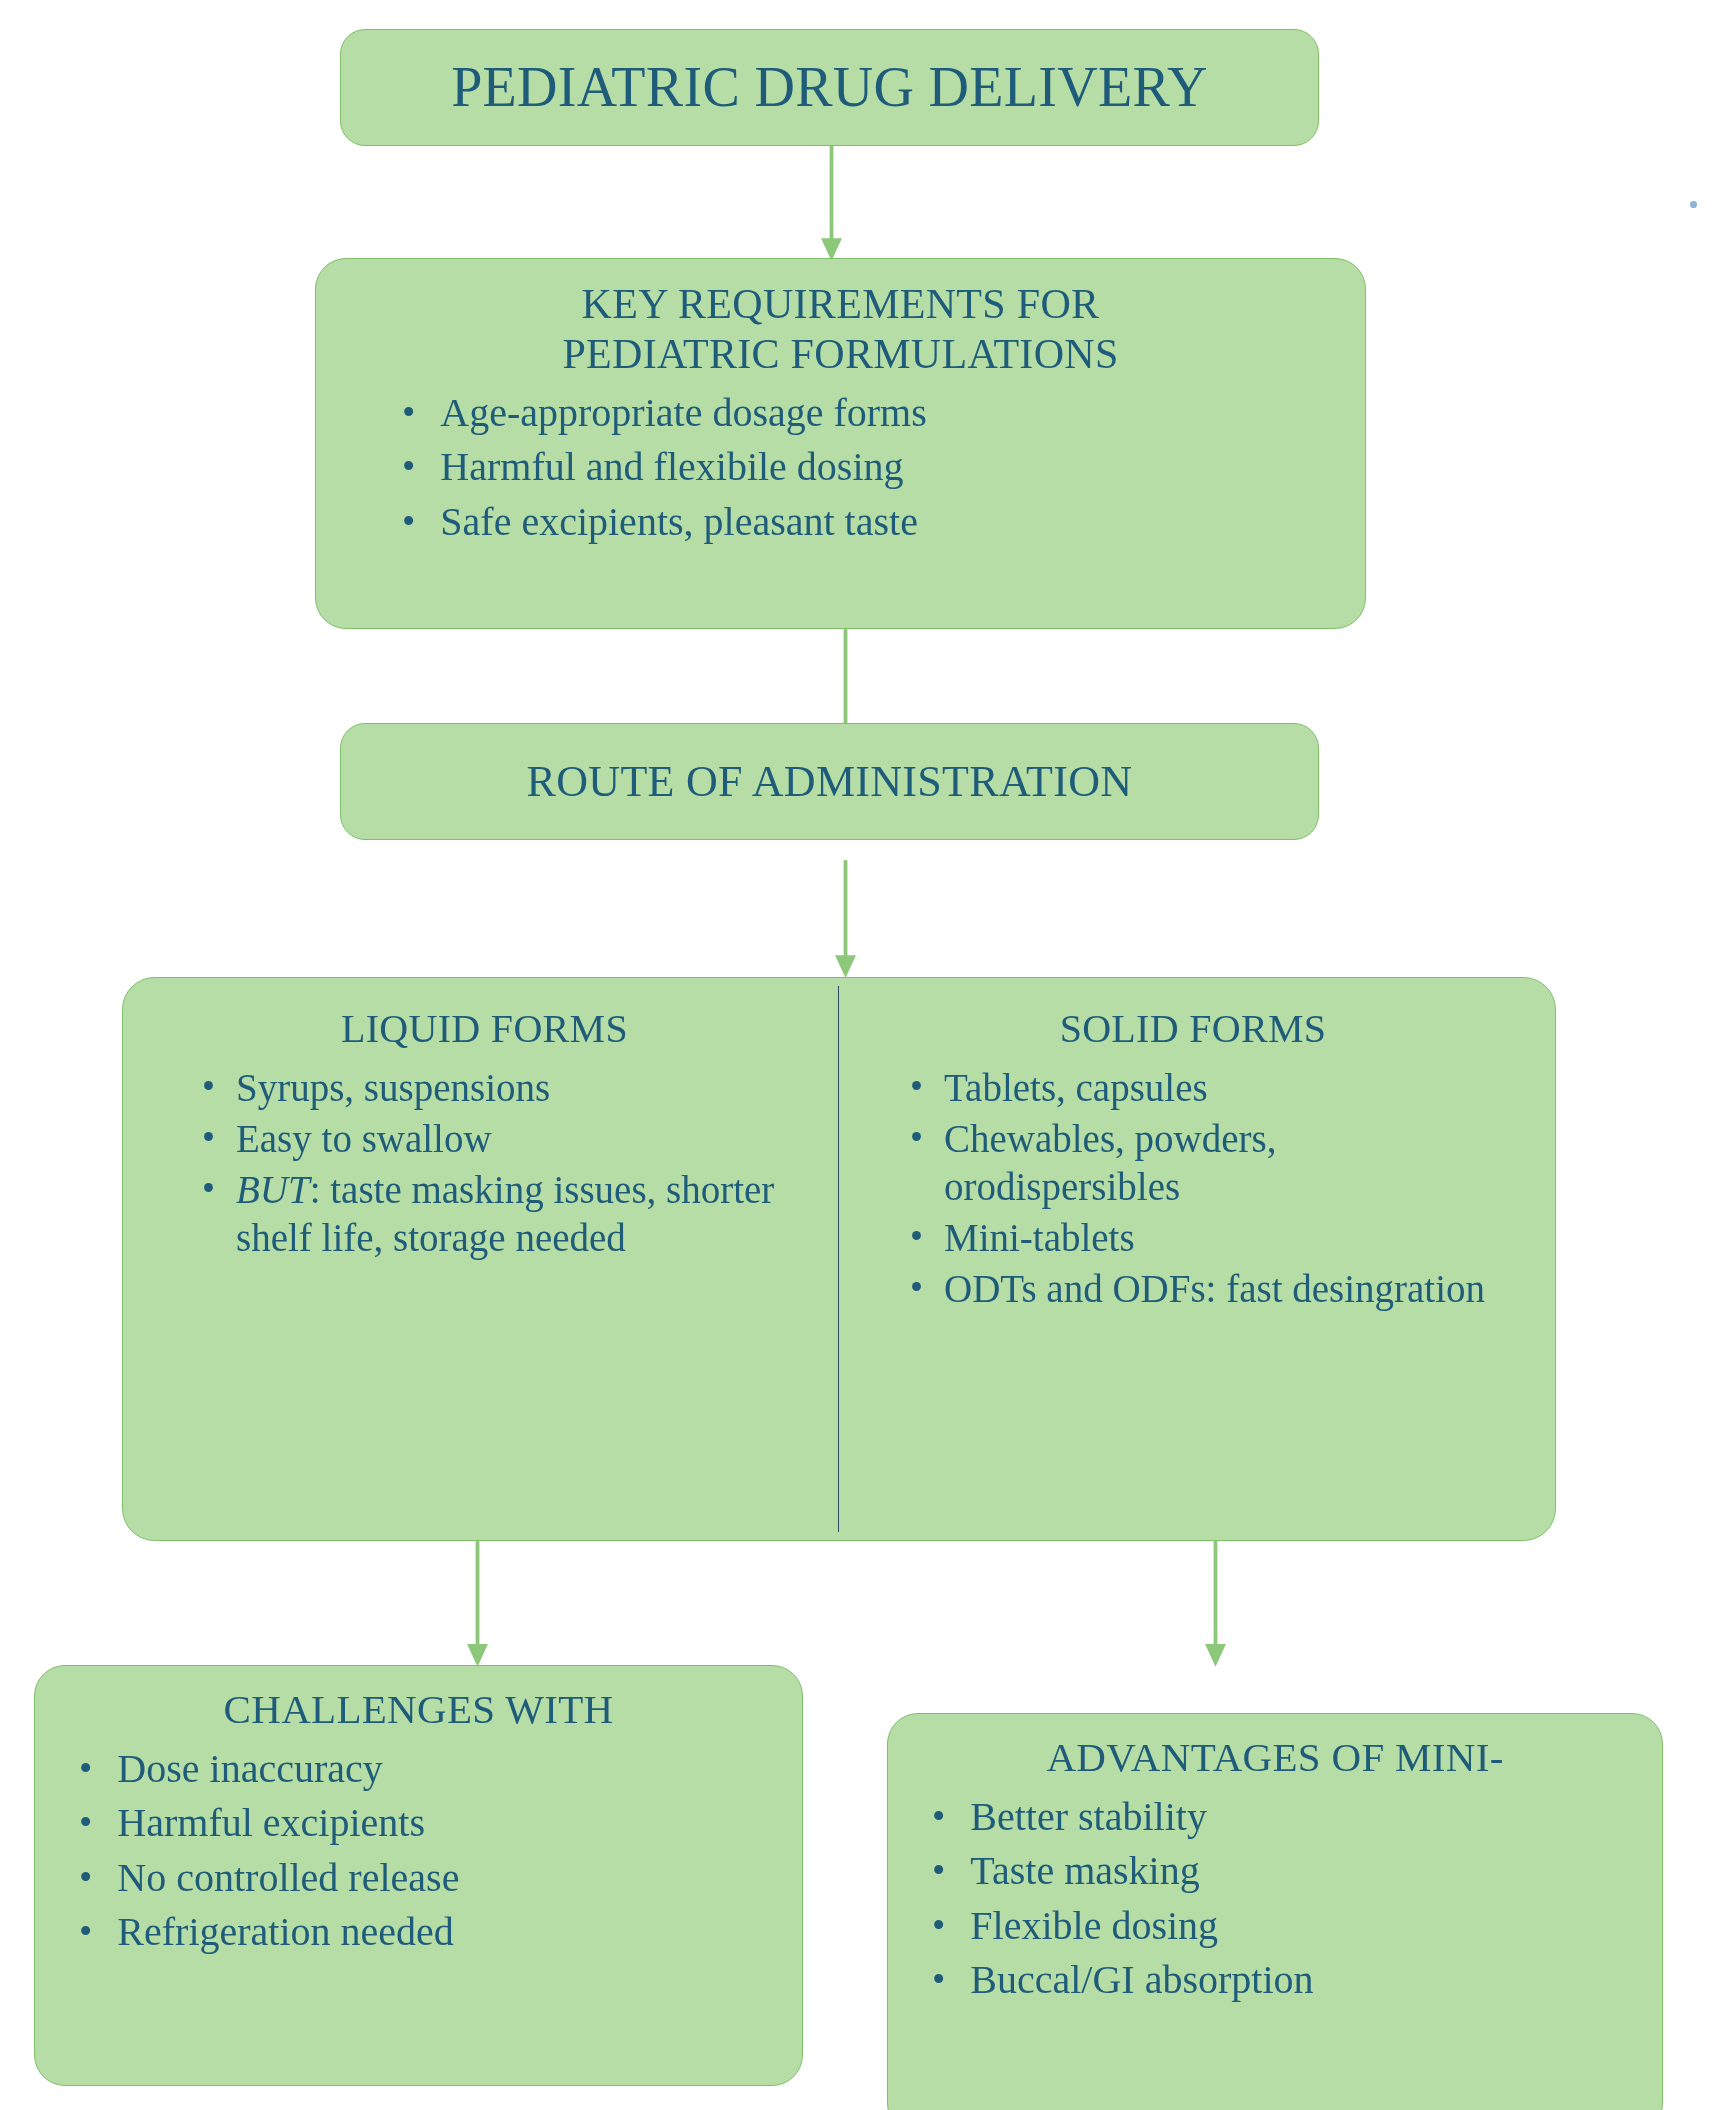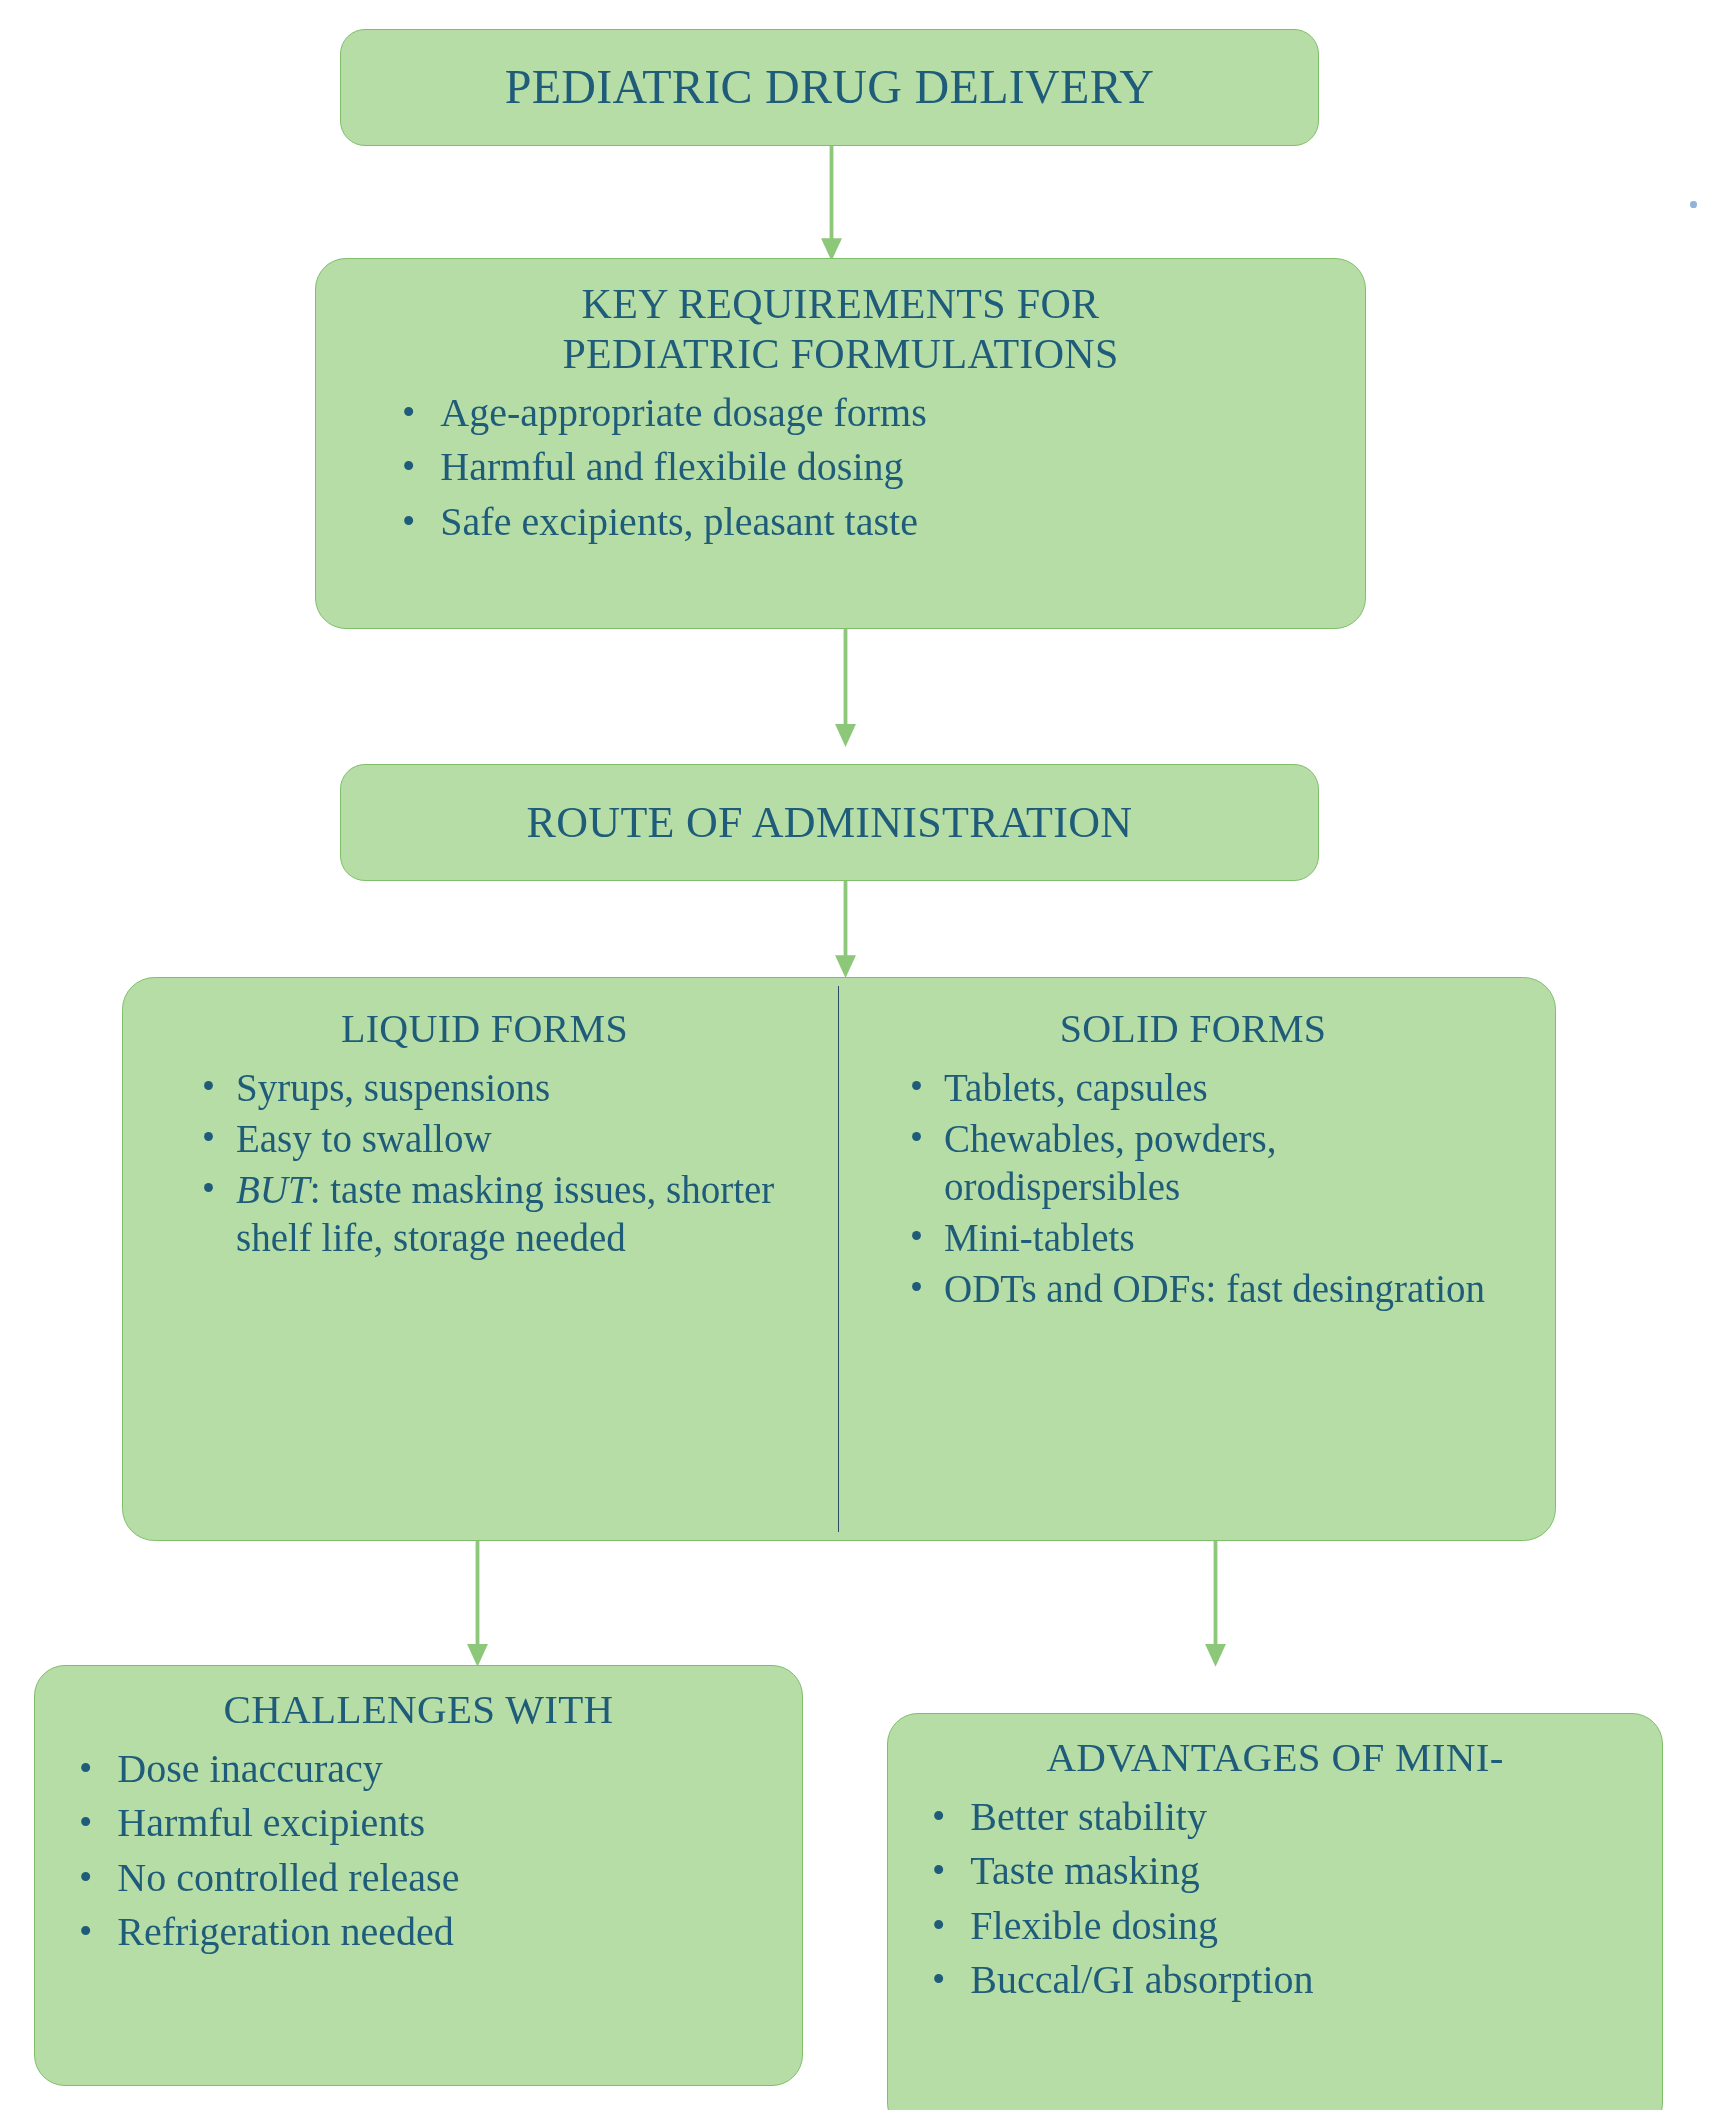--- a/index.html
+++ b/index.html
@@ -67,34 +67,34 @@
     flex: 1 1 auto;
   }
 
   
 
   #node-title-box {
     left: 340px; top: 29px; width: 979px; height: 117px;
     justify-content: center;
     border-radius: 25px;
   }
-  #node-title-box .node-title { font-size: 48px; }
+  #node-title-box .node-title { font-size: 56px; }
 
   #node-key-req {
     left: 315px; top: 258px; width: 1051px; height: 371px;
     padding: 21px 29px 16px 29px;
     border-radius: 31px;
   }
   #node-key-req .node-title { font-size: 42px; }
   #node-key-req ul.bullets { margin-top: 9.6px; padding-left: 57px; }
   #node-key-req ul.bullets li { font-size: 40px; margin-bottom: 5.7px; }
   #node-key-req ul.bullets li .dot { margin-right: 25px; }
 
   #node-route {
-    left: 340px; top: 764px; width: 979px; height: 117px;
+    left: 340px; top: 723px; width: 979px; height: 117px;
     justify-content: center;
     border-radius: 25px;
   }
   #node-route .node-title { font-size: 44px; }
 
   #node-forms {
     left: 122px; top: 977px; width: 1434px; height: 564px;
     flex-direction: row;
     align-items: stretch;
     padding: 8px;

